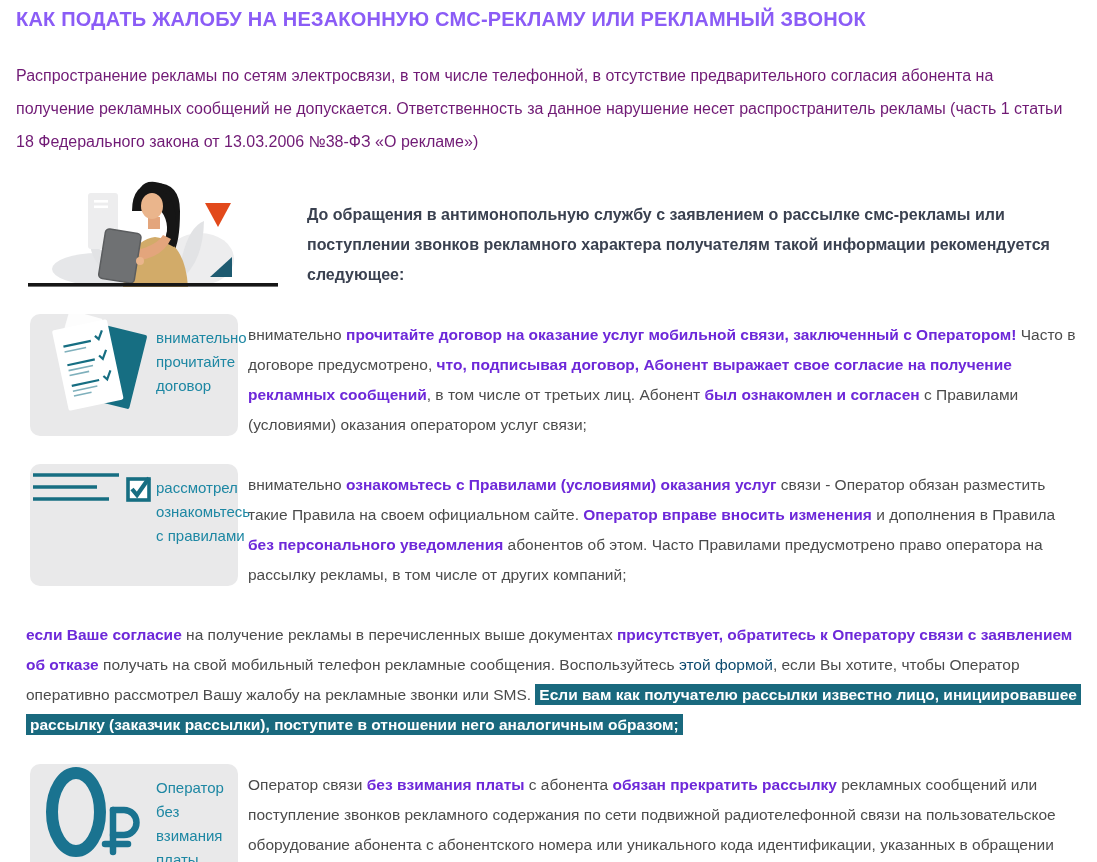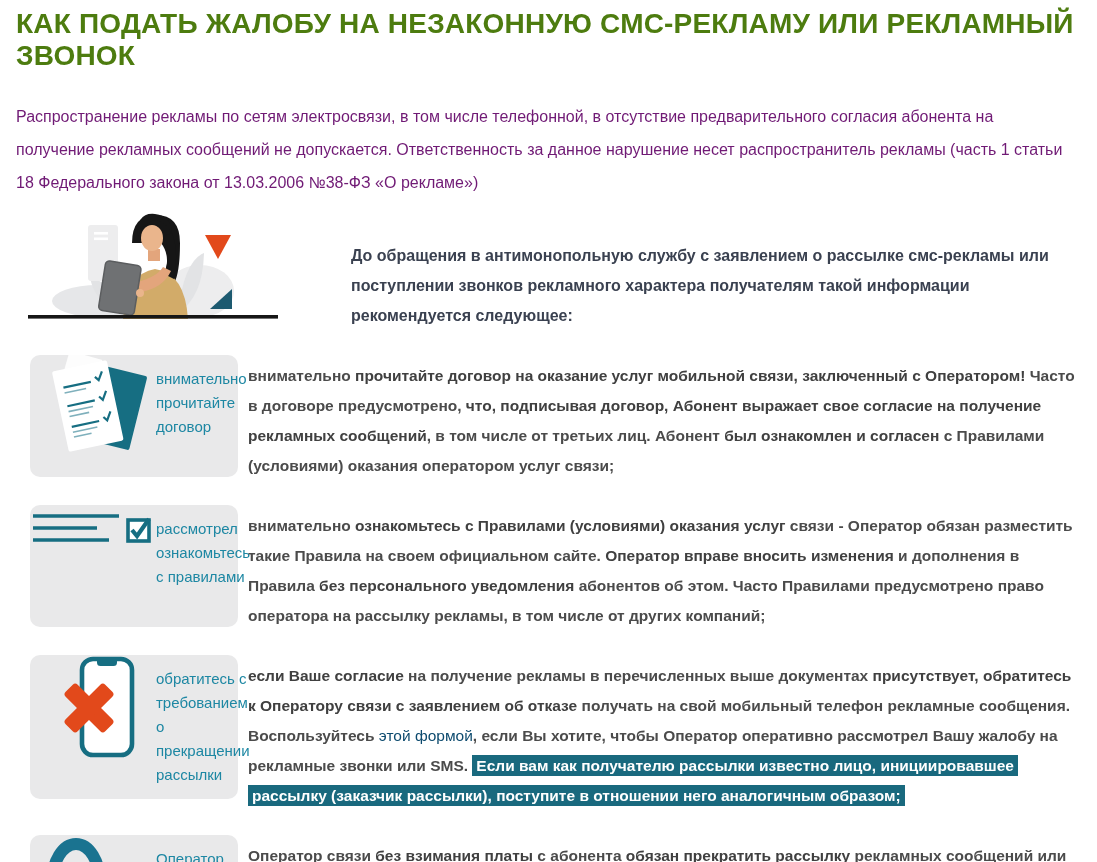--- a/index.html
+++ b/index.html
@@ -10,37 +10,36 @@
     color: #4b4b4b;
   }
   .page {
     width: 1097px;
     min-height: 862px;
     padding: 8px 16px 20px 16px;
     position: relative;
   }
   h1.page-title {
     margin: 0;
-    font-size: 28px;
+    font-size: 20px;
     font-weight: 700;
-    color: #4d7c0f;
+    color: #8b5cf6;
     letter-spacing: 0.2px;
   }
   .intro {
     margin: 28px 0 0 0;
     width: 1058px;
     font-size: 16px;
     line-height: 33px;
     color: #701a75;
   }
   .hero {
     display: flex;
     margin-top: 8px;
-    align-items: flex-start;
-    gap: 44px;
+    align-items: flex-end;
   }
   .illustration {
     flex: none;
     width: 265px;
     height: 115px;
     margin-left: 12px;
   }
   .lead {
     margin: 34px 0 0 14px;
     width: 792px;
@@ -79,22 +78,22 @@
     line-height: 24px;
     color: #1d87a3;
   }
   .step-text {
     flex: 1;
     margin: 6px 0 0 10px;
     font-size: 15.5px;
     line-height: 30px;
     color: #4b4b4b;
   }
-  .seg-n { font-weight: 700; text-align: center; }
-  .seg-b { font-weight: 700; color: #404040; }
+  .seg-n { font-weight: 400; text-align: center; }
+  .seg-b { font-weight: 700; color: #6d28d9; }
   .seg-link {
     color: #0c4a6e;
     text-decoration: none;
     cursor: pointer;
   }
   .seg-hl {
     background: #19697e;
     color: #ffffff;
     font-weight: 700;
     padding: 2px 4px;
@@ -192,33 +191,20 @@
             <rect x="95" y="15" width="21" height="21" fill="#ffffff" stroke="#166e82" stroke-width="3.6"></rect>
             <path d="M99 25 l5 6 l12 -17" fill="none" stroke="#166e82" stroke-width="4.2"></path>
           </svg>
         </div>
         <div class="step-label">рассмотрел ознакомьтесь с правилами</div>
       </div>
       <p class="step-text"><span class="seg-n">внимательно </span><span class="seg-b">ознакомьтесь с Правилами (условиями) оказания услуг</span><span class="seg-n"> связи - Оператор обязан разместить такие Правила на своем официальном сайте. </span><span class="seg-b">Оператор вправе вносить изменения</span><span class="seg-n"> и дополнения в Правила </span><span class="seg-b">без персонального уведомления</span><span class="seg-n"> абонентов об этом. Часто Правилами предусмотрено право оператора на рассылку рекламы, в том числе от других компаний;</span></p>
     </div>
 
     <div class="step-row">
-      <div class="step-card">
-        <div class="icon-box">
-          <svg width="106" height="104" viewBox="0 0 106 104">
-            <rect x="42" y="4" width="50" height="96" rx="11" fill="#ffffff" stroke="#166e82" stroke-width="4.6"></rect>
-            <path d="M57 4 h20 v3.5 a3.5 3.5 0 0 1 -3.5 3.5 h-13 a3.5 3.5 0 0 1 -3.5 -3.5 z" fill="#166e82"></path>
-            <g transform="translate(49 53) rotate(45)">
-              <rect x="-28" y="-8.5" width="56" height="17" rx="3.5" fill="#e2491b"></rect>
-              <rect x="-8.5" y="-28" width="17" height="56" rx="3.5" fill="#e2491b"></rect>
-            </g>
-          </svg>
-        </div>
-        <div class="step-label">обратитесь с требованием о прекращении рассылки</div>
-      </div>
       <p class="step-text"><span class="seg-b">если Ваше согласие</span><span class="seg-n"> на получение рекламы в перечисленных выше документах </span><span class="seg-b">присутствует, обратитесь к Оператору связи с заявлением об отказе</span><span class="seg-n"> получать на свой мобильный телефон рекламные сообщения. Воспользуйтесь </span><a class="seg-link" href="#">этой формой</a><span class="seg-n">, если Вы хотите, чтобы Оператор оперативно рассмотрел Вашу жалобу на рекламные звонки или SMS. </span><span class="seg-hl">Если вам как получателю рассылки известно лицо, инициировавшее рассылку (заказчик рассылки), поступите в отношении него аналогичным образом;</span></p>
     </div>
 
     <div class="step-row">
       <div class="step-card">
         <div class="icon-box">
           <svg width="96" height="96" viewBox="0 0 96 96">
             <ellipse cx="31" cy="48" rx="24" ry="39" fill="none" stroke="#1a7390" stroke-width="12"></ellipse>
             <g stroke="#1a7390" stroke-width="6.5" fill="none" stroke-linecap="round">
               <path d="M68 46 v42"></path>

